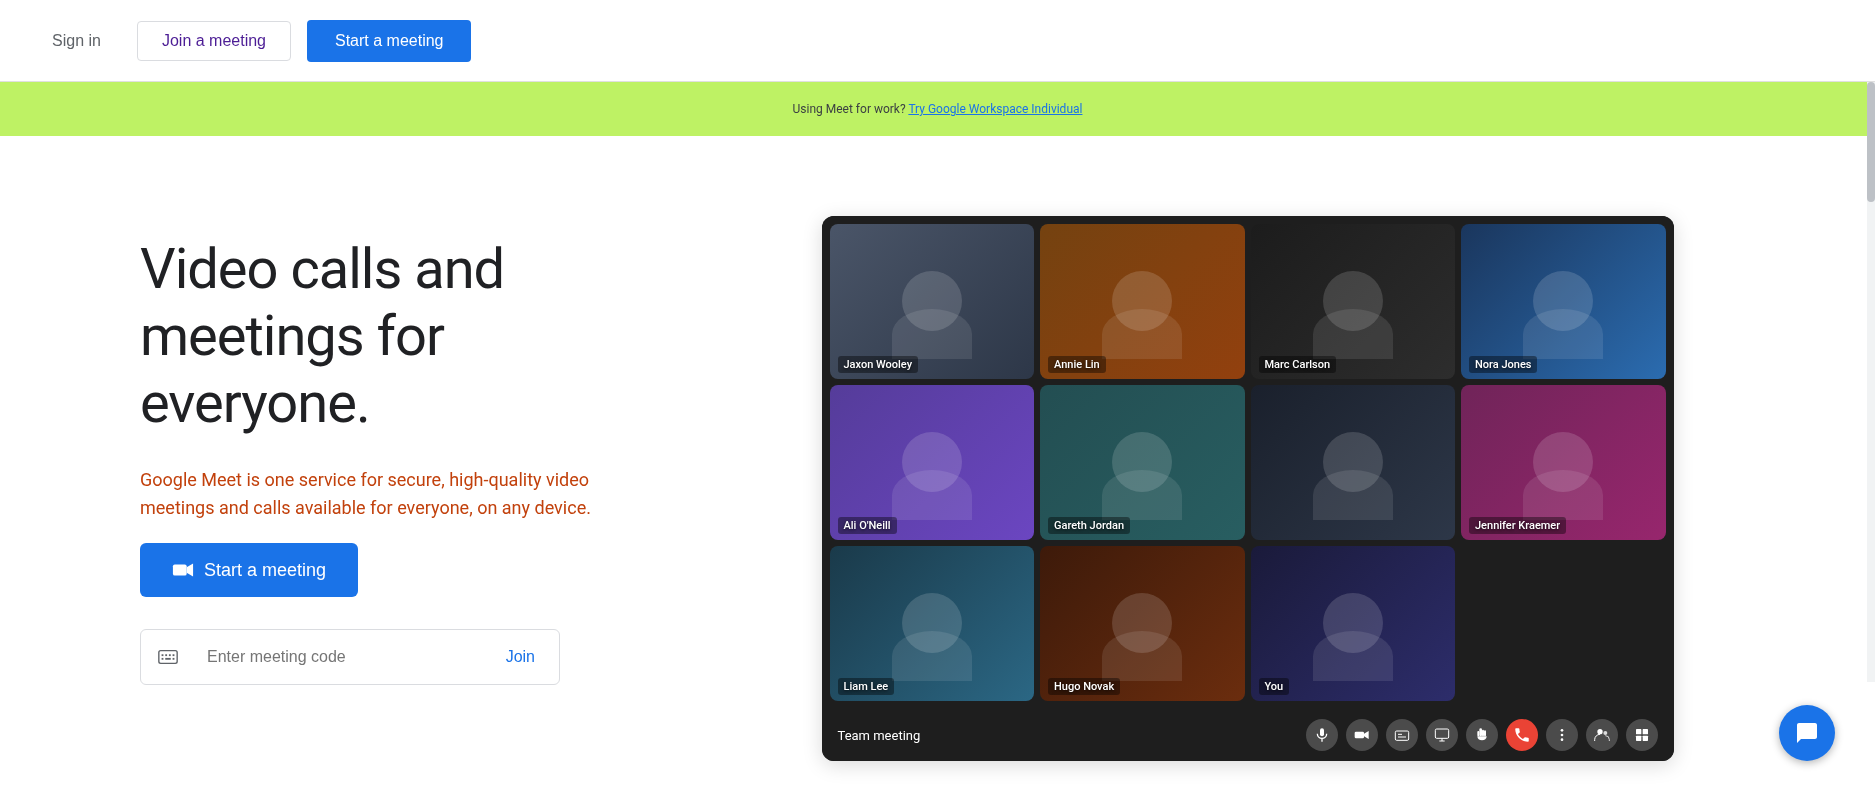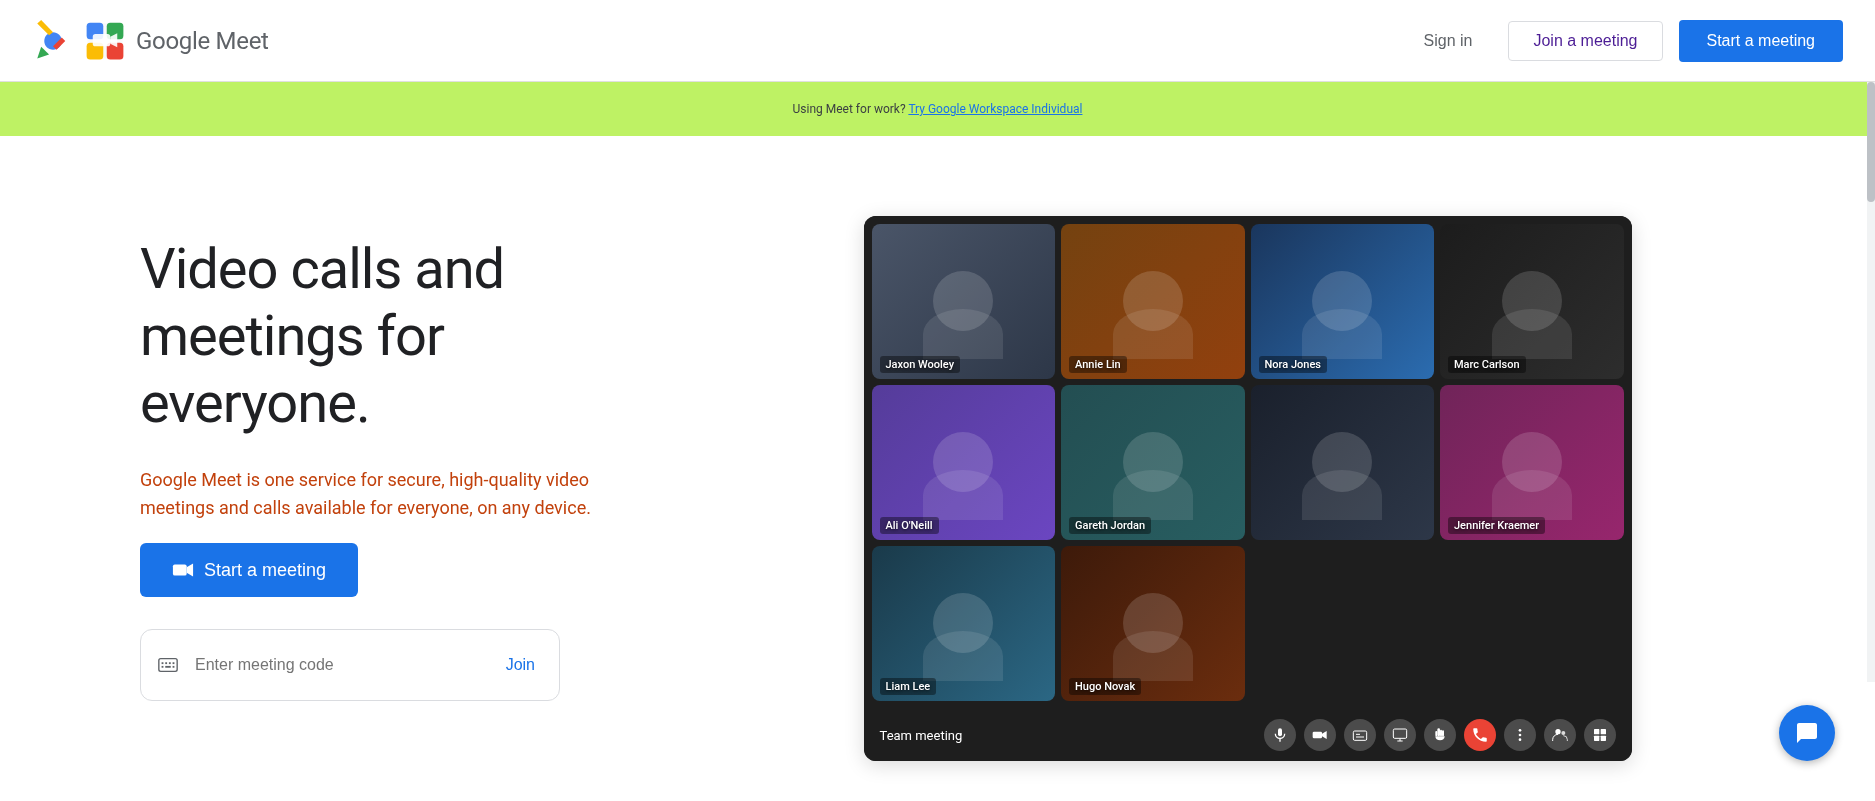--- a/index.html
+++ b/index.html
@@ -131,25 +131,26 @@
       padding: 16px 32px;
       border-radius: 6px;
       margin-bottom: 32px;
     }
 
     
     .meeting-code-area {
       display: flex;
       align-items: center;
       border: 1px solid #dadce0;
-      border-radius: 12px;
+      border-radius: 6px;
       overflow: hidden;
       width: 420px;
-      height: 72px;
+      height: 56px;
       background: #fff;
+      gap: 12px;
     }
     .keyboard-icon-wrap {
       padding: 0 16px;
       display: flex;
       align-items: center;
     }
     .meeting-code-input {
       flex: 1;
       border: none;
       outline: none;
@@ -171,21 +172,21 @@
 
     
     .right-side {
       flex: 1;
       display: flex;
       justify-content: center;
       align-items: flex-start;
       padding-top: 20px;
     }
     .video-container {
-      width: 768px;
+      width: 852px;
       background: #1e1e1e;
       border-radius: 12px;
       overflow: hidden;
       box-shadow: 0 4px 20px rgba(0,0,0,0.15);
     }
     .video-grid {
       display: grid;
       grid-template-columns: repeat(4, 1fr);
       grid-template-rows: repeat(3, 155px);
       gap: 2px;
@@ -315,46 +316,20 @@
       width: 8px;
       height: 120px;
       background: #bdc1c6;
       border-radius: 4px;
     }
   </style>
 </head>
 <body>
 
 <header class="header">
-  <div class="header-left">
-
-    <svg class="logo-svg" viewBox="0 0 48 48" xmlns="http://www.w3.org/2000/svg">
-      <path fill="#4285F4" d="M34 24c0 5.52-4.48 10-10 10s-10-4.48-10-10 4.48-10 10-10 10 4.48 10 10z"></path>
-      <path fill="#34A853" d="M10.5 30.5L6 44l13.5-4.5-9-9z"></path>
-      <path fill="#FBBC05" d="M6 4l13.5 13.5L24 14 10.5 0 6 4z"></path>
-      <path fill="#EA4335" d="M38 24l-4-4L24 30l4 4 10-10z"></path>
-
-    </svg>
-
-    <div style="display:flex;align-items:center;gap:10px;">
-      <svg width="42" height="42" viewBox="0 0 48 48">
-        <rect x="2" y="2" width="44" height="44" rx="8" fill="white"></rect>
-        <path d="M4 14 C4 9 9 4 14 4 L34 4 C39 4 44 9 44 14 L44 34 C44 39 39 44 34 44 L14 44 C9 44 4 39 4 34 Z" fill="#f8f9fa"></path>
-
-        <rect x="3" y="3" width="19" height="19" rx="4" fill="#4285F4"></rect>
-        <rect x="26" y="3" width="19" height="19" rx="4" fill="#34A853"></rect>
-        <rect x="3" y="26" width="19" height="19" rx="4" fill="#FBBC05"></rect>
-        <rect x="26" y="26" width="19" height="19" rx="4" fill="#EA4335"></rect>
-
-        <rect x="10" y="16" width="20" height="14" rx="3" fill="white" opacity="0.9"></rect>
-        <polygon points="30,19 38,15 38,31 30,27" fill="white" opacity="0.9"></polygon>
-      </svg>
-      <span class="app-name">Google Meet</span>
-    </div>
-  </div>
   <div class="header-right">
     <button class="sign-in-btn">Sign in</button>
     <button class="join-meeting-btn">Join a meeting</button>
     <button class="start-meeting-btn-header">Start a meeting</button>
   </div>
 </header>
 
 <div class="banner">
   <span>Using Meet for work?</span>
   <span> </span>
@@ -406,34 +381,34 @@
               <span class="participant-name">Jaxon Wooley</span>
             </div>
           </div>
           <div class="video-cell person-2">
             <div class="video-cell-inner">
               <div class="face-circle"></div>
               <div class="face-body"></div>
               <span class="participant-name">Annie Lin</span>
             </div>
           </div>
+          <div class="video-cell person-4">
+            <div class="video-cell-inner">
+              <div class="face-circle"></div>
+              <div class="face-body"></div>
+              <span class="participant-name">Marc Carlson</span>
+            </div>
+          </div>
           <div class="video-cell person-3">
             <div class="video-cell-inner">
               <div class="face-circle"></div>
               <div class="face-body"></div>
               <span class="participant-name">Nora Jones</span>
             </div>
           </div>
-          <div class="video-cell person-4">
-            <div class="video-cell-inner">
-              <div class="face-circle"></div>
-              <div class="face-body"></div>
-              <span class="participant-name">Marc Carlson</span>
-            </div>
-          </div>
           <div class="video-cell person-5">
             <div class="video-cell-inner">
               <div class="face-circle"></div>
               <div class="face-body"></div>
               <span class="participant-name">Ali O'Neill</span>
             </div>
           </div>
           <div class="video-cell person-6">
             <div class="video-cell-inner">
               <div class="face-circle"></div>
@@ -459,20 +434,27 @@
               <div class="face-circle"></div>
               <div class="face-body"></div>
               <span class="participant-name">Liam Lee</span>
             </div>
           </div>
           <div class="video-cell person-10">
             <div class="video-cell-inner">
               <div class="face-circle"></div>
               <div class="face-body"></div>
               <span class="participant-name">Hugo Novak</span>
+            </div>
+          </div>
+          <div class="video-cell person-12">
+            <div class="video-cell-inner">
+              <div class="face-circle"></div>
+              <div class="face-body"></div>
+              <span class="participant-name">You</span>
             </div>
           </div>
         </div>
       <div class="video-bottom-bar">
         <span class="meeting-label">Team meeting</span>
         <div class="bottom-controls">
           <div class="control-btn">
             <svg width="16" height="16" viewBox="0 0 24 24" fill="white">
               <rect x="9" y="2" width="6" height="12" rx="3" fill="white"></rect>
               <path d="M5 10c0 3.87 3.13 7 7 7s7-3.13 7-7" stroke="white" stroke-width="2" fill="none"></path>

